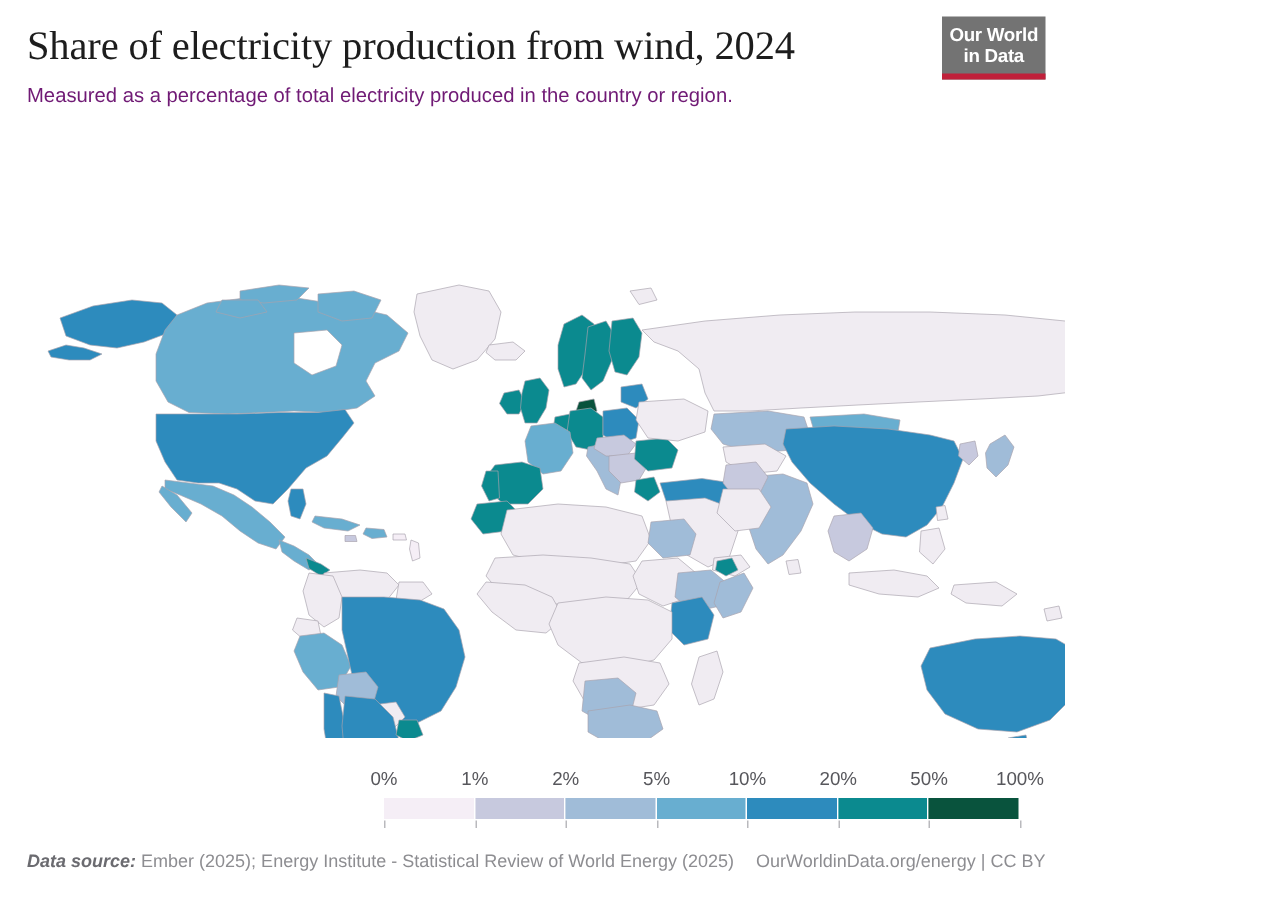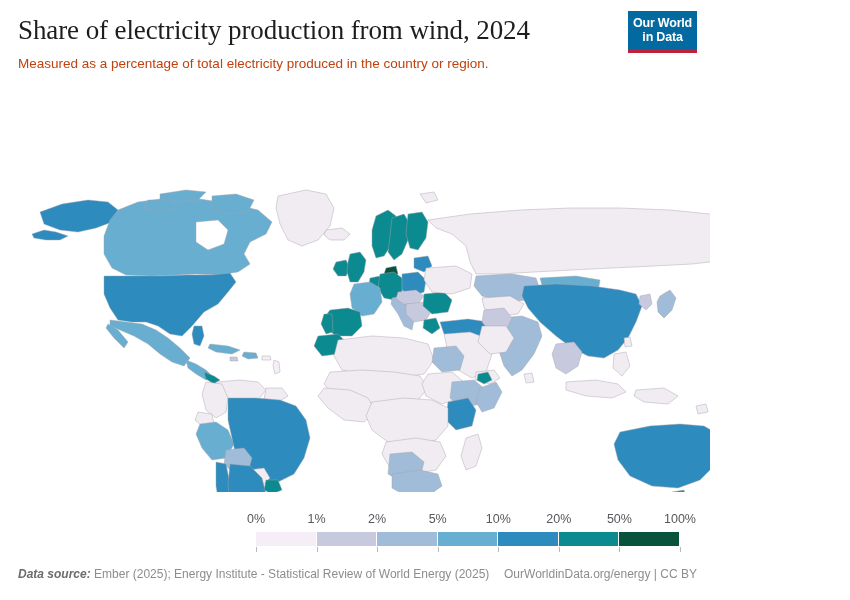--- a/index.html
+++ b/index.html
@@ -30,32 +30,32 @@
     font-weight: 400;
     color: #1d1d1d;
     letter-spacing: -0.1px;
     margin: 0;
     white-space: nowrap;
   }
   #chart-subtitle {
     font-family: "Liberation Sans", sans-serif;
     font-size: 13.5px;
     line-height: 18px;
-    color: #c2410c;
+    color: #701a75;
     margin: 9px 0 0 0;
     white-space: nowrap;
   }
 
   
   #owid-logo {
     position: absolute;
     right: 13px;
     top: 11px;
     width: 69px;
-    background: #0369a1;
+    background: #737373;
     border-bottom: 4px solid #c0203a;
     padding: 5px 0 5px 0;
     box-sizing: border-box;
   }
   #owid-logo .logo-line {
     display: block;
     text-align: center;
     color: #ffffff;
     font-family: "Liberation Sans", sans-serif;
     font-size: 12.5px;

